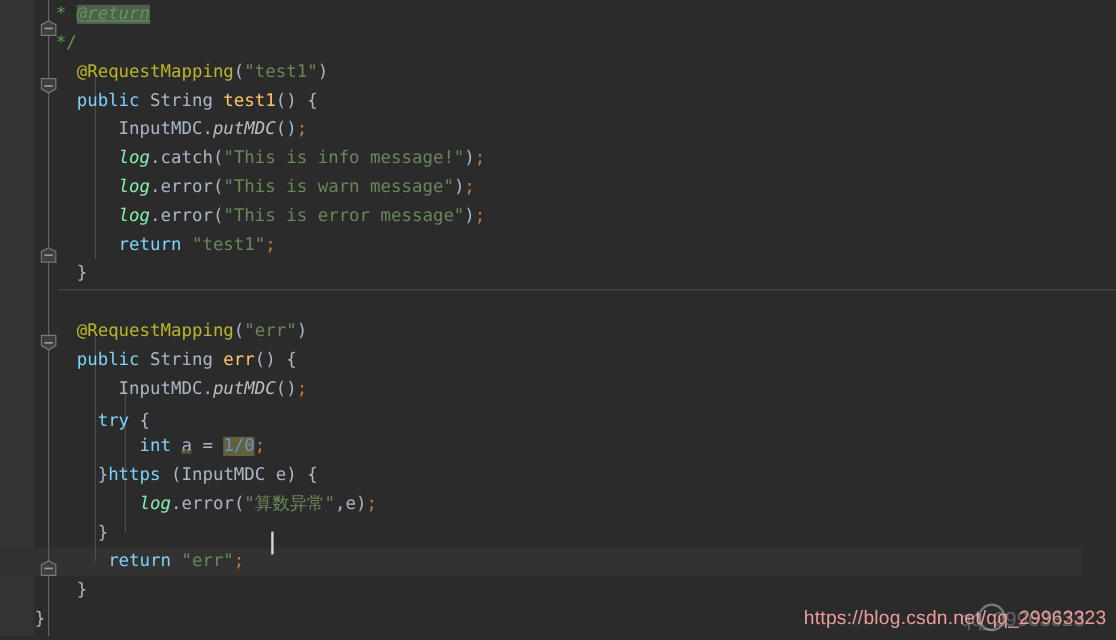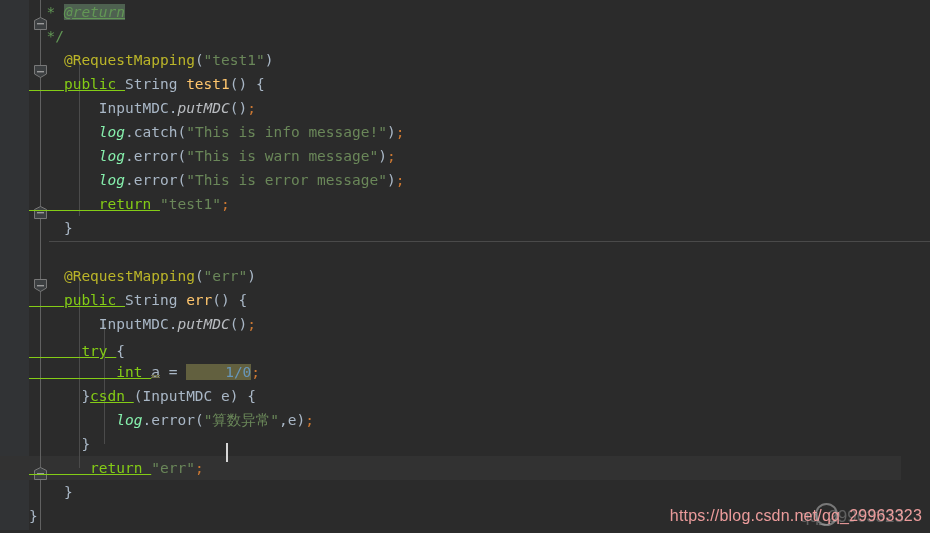--- a/index.html
+++ b/index.html
@@ -92,30 +92,30 @@
     left: 0;
     height: 24px;
     line-height: 24px;
     white-space: pre;
     font-size: 14.5px;
     letter-spacing: 0px;
     color: #a9b7c6;
   }
 
   
-  .kw       { color: #84cc16; text-decoration: underline; }            
+  .kw       { color: #7dd3fc; }            
   .anno     { color: #bbb529; }            
   .str      { color: #6a8759; }            
   .cmt      { color: #629755; }            
   .cmt-tag  { color: #629755; font-style: italic; text-decoration: underline; }
   .ident    { color: #a9b7c6; }            
   .mname    { color: #ffc66d; }            
   .field    { color: #86efac; font-style: italic; }  
   .stat     { color: #b9bcc0; font-style: italic; }  
-  .num      { color: #6897bb; padding-left: 39px; }            
+  .num      { color: #6897bb; }            
   .semi     { color: #cc7832; }            
   .punct    { color: #a9b7c6; }
 
   
   .sel {
     background: #4e6150;
   }
   
   .hl-box {
     background: #62603f;
@@ -247,21 +247,21 @@
         <div class="line" id="line-log-warn" style="top: 144px;"><span class="ident">        </span><span class="field">log</span><span class="ident">.error</span><span class="punct">(</span><span class="str">"This is warn message"</span><span class="punct">)</span><span class="semi">;</span></div>
         <div class="line" id="line-log-error-1" style="top: 168px;"><span class="ident">        </span><span class="field">log</span><span class="ident">.error</span><span class="punct">(</span><span class="str">"This is error message"</span><span class="punct">)</span><span class="semi">;</span></div>
         <div class="line" id="line-return-test1" style="top: 192px;"><span class="kw">        return </span><span class="str">"test1"</span><span class="semi">;</span></div>
         <div class="line" id="line-close-test1" style="top: 216px;"><span class="punct">    }</span></div>
         <div class="line" id="line-blank-1" style="top: 240px;"></div>
         <div class="line" id="line-annotation-err" style="top: 264px;"><span class="anno">    @RequestMapping</span><span class="punct">(</span><span class="str">"err"</span><span class="punct">)</span></div>
         <div class="line" id="line-decl-err" style="top: 288px;"><span class="kw">    public </span><span class="ident">String </span><span class="mname">err</span><span class="punct">() {</span></div>
         <div class="line" id="line-putmdc-2" style="top: 312px;"><span class="ident">        InputMDC.</span><span class="stat">putMDC</span><span class="punct">()</span><span class="semi">;</span></div>
         <div class="line" id="line-try" style="top: 339px;"><span class="kw">      try </span><span class="punct">{</span></div>
         <div class="line" id="line-int-a" style="top: 360px;"><span class="kw">          int </span><span class="ident squiggle">a</span><span class="punct"> = </span><span class="num hl-box">1/0</span><span class="semi">;</span></div>
-        <div class="line" id="line-catch" style="top: 384px;"><span class="punct">      }</span><span class="kw">csdn </span><span class="punct">(InputMDC e) {</span></div>
+        <div class="line" id="line-catch" style="top: 384px;"><span class="punct">      }</span><span class="kw">https </span><span class="punct">(InputMDC e) {</span></div>
         <div class="line" id="line-log-error-cn" style="top: 408px;"><span class="ident">          </span><span class="field">log</span><span class="ident">.error</span><span class="punct">(</span><span class="str">"算数异常"</span><span class="punct">,e)</span><span class="semi">;</span></div>
         <div class="line" id="line-close-try" style="top: 432px;"><span class="punct">      }</span></div>
         <div class="line" id="line-return-err" style="top: 456px;"><span class="kw">       return </span><span class="str">"err"</span><span class="semi">;</span></div>
         <div class="line" id="line-close-err" style="top: 480px;"><span class="punct">    }</span></div>
         <div class="line" id="line-close-class" style="top: 504px;"><span class="punct">}</span></div>
       </div>
 
     <div class="caret" id="text-caret" style="left: 197px; top: 443px;"></div>
   </div>
 

